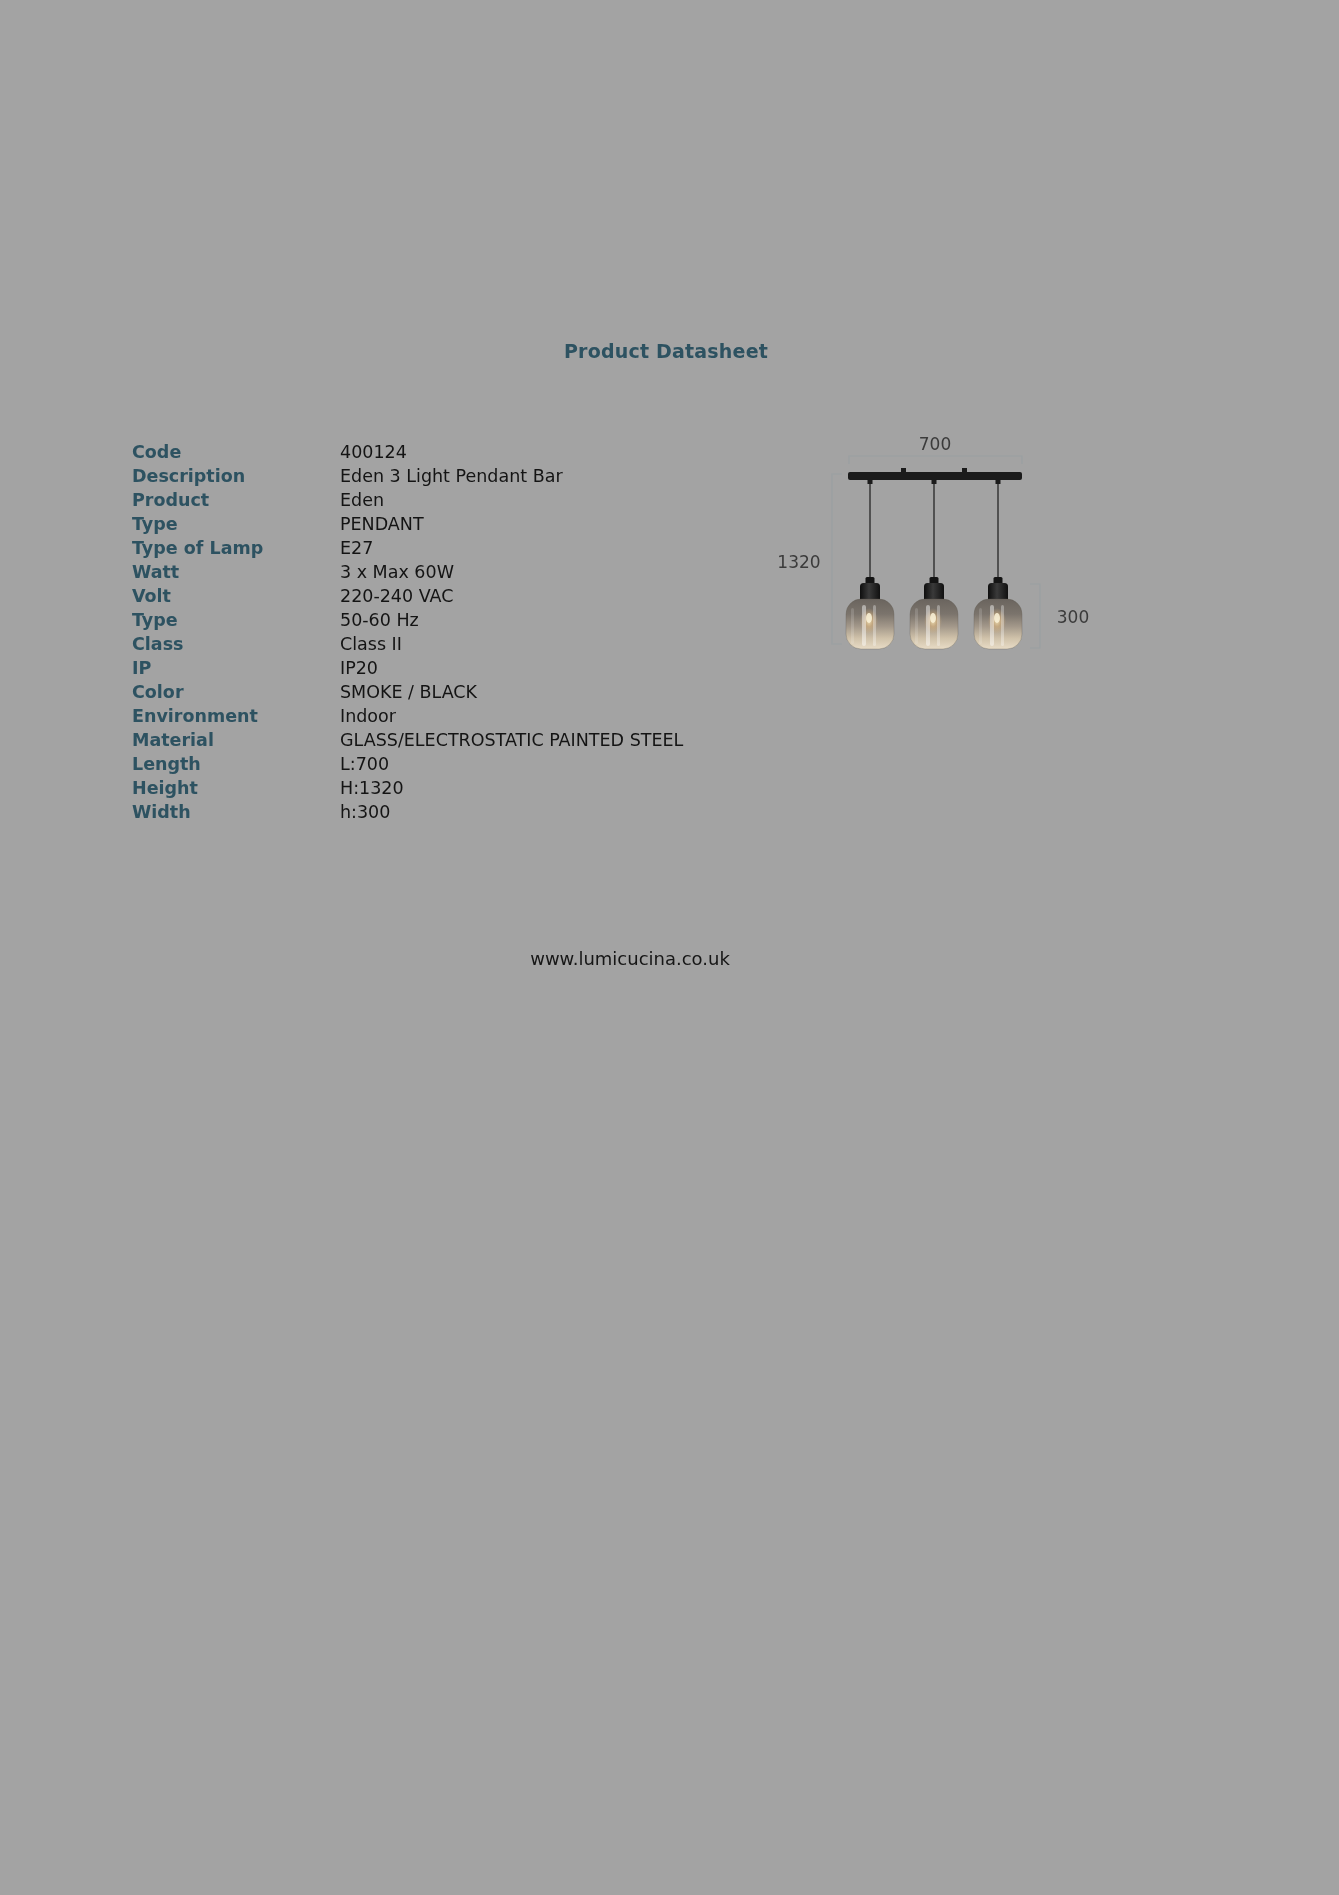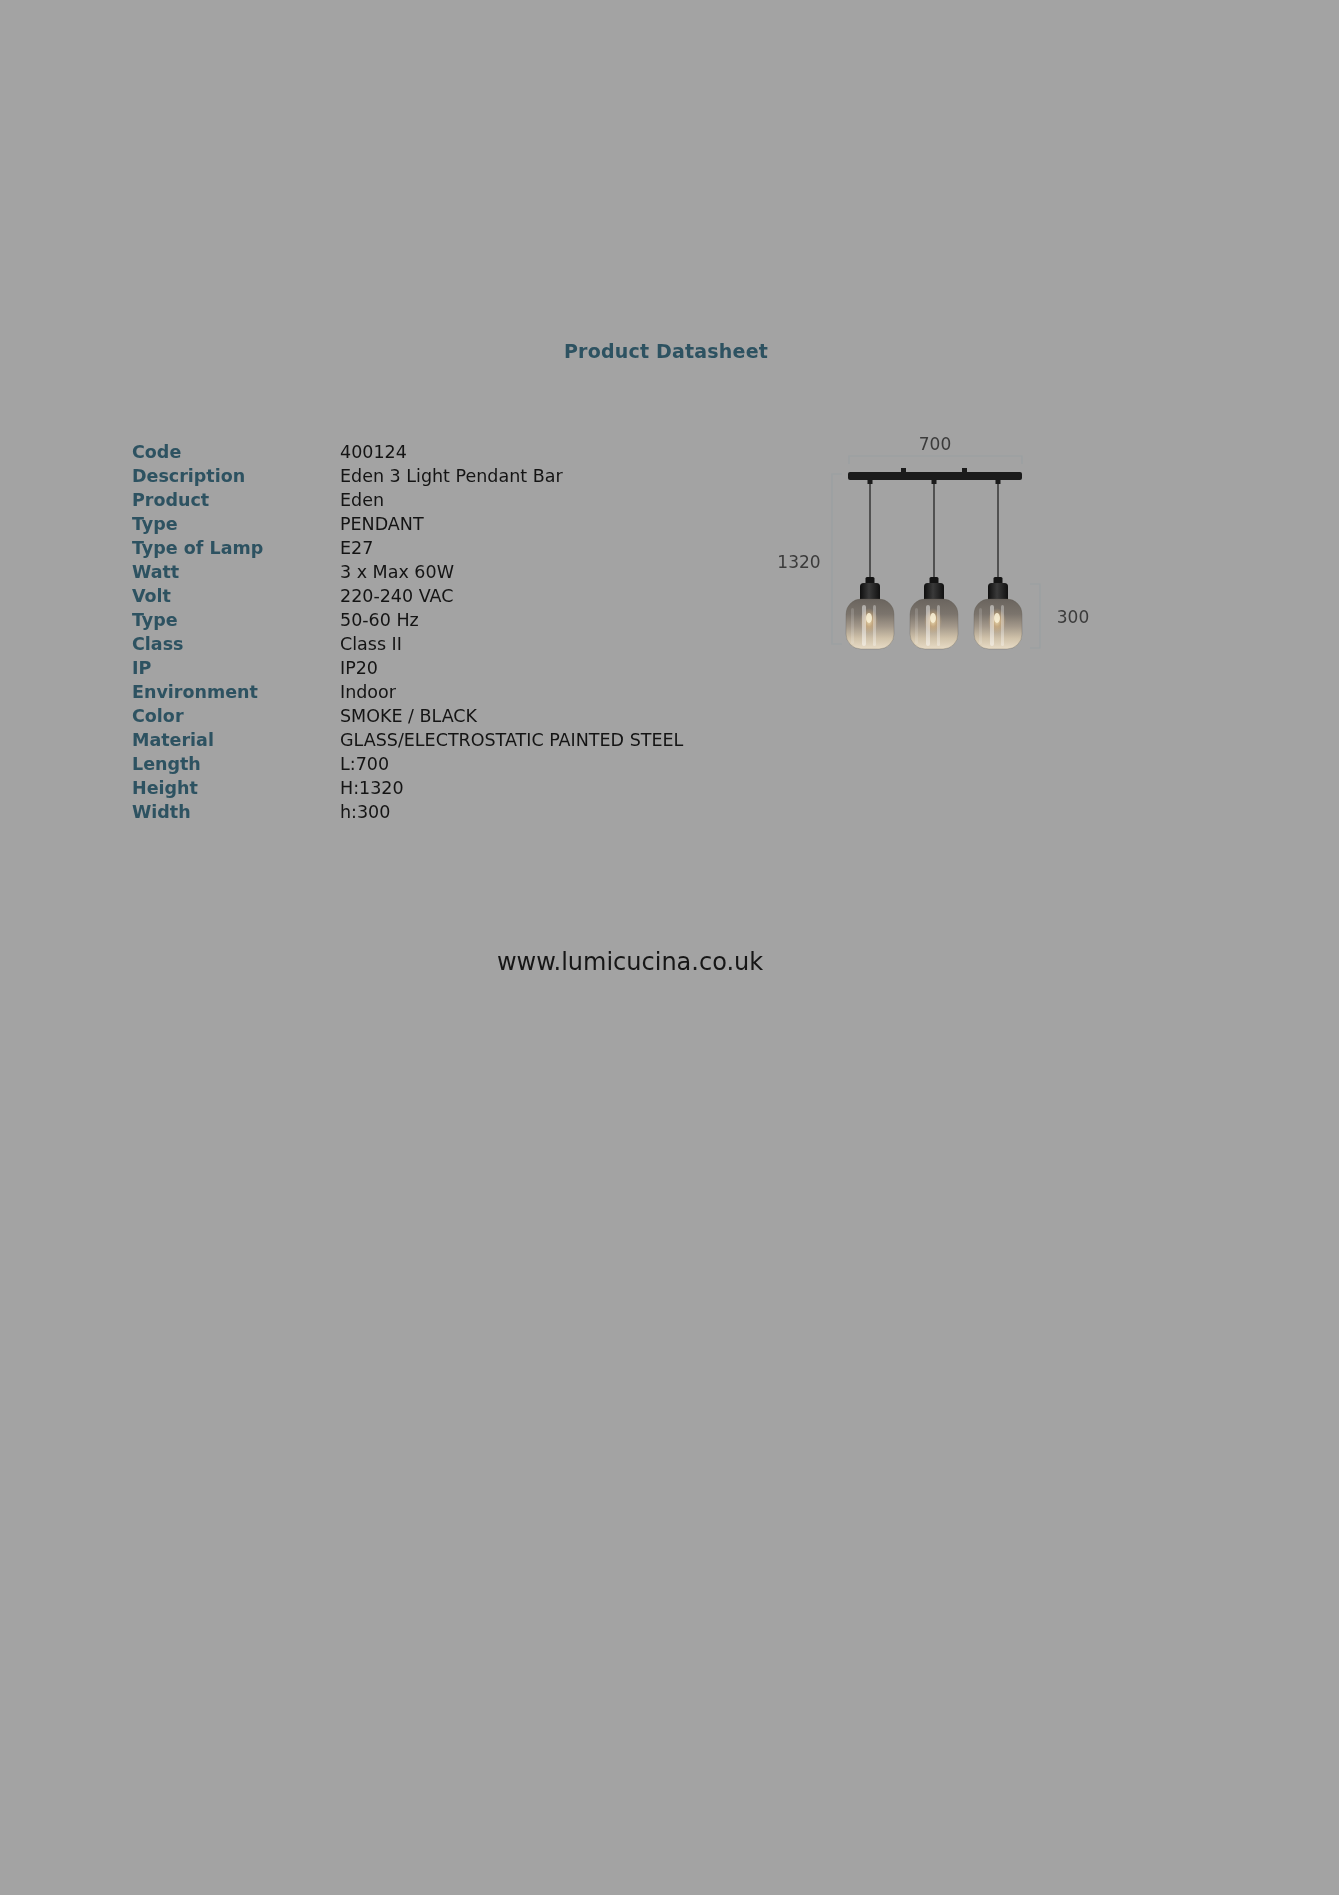--- a/index.html
+++ b/index.html
@@ -52,21 +52,21 @@
     top: 421px;
     left: 770px;
     width: 340px;
     height: 240px;
   }
   .website {
     position: absolute;
     top: 948px;
     left: 630px;
     transform: translateX(-50%);
-    font-size: 24px;
+    font-size: 18px;
     color: #161616;
     white-space: nowrap;
   }
   .dim-text {
     font-family: "DejaVu Sans", "Liberation Sans", sans-serif;
     font-size: 17px;
     fill: #3b3b3b;
   }
 </style>
 </head>
@@ -101,24 +101,24 @@
       <div class="spec-row">
       <span class="spec-label">Type</span><span class="spec-value">50-60 Hz</span>
     </div>
       <div class="spec-row">
       <span class="spec-label">Class</span><span class="spec-value">Class II</span>
     </div>
       <div class="spec-row">
       <span class="spec-label">IP</span><span class="spec-value">IP20</span>
     </div>
       <div class="spec-row">
-      <span class="spec-label">Environment</span><span class="spec-value">Indoor</span>
+      <span class="spec-label">Color</span><span class="spec-value">SMOKE / BLACK</span>
     </div>
       <div class="spec-row">
-      <span class="spec-label">Color</span><span class="spec-value">SMOKE / BLACK</span>
+      <span class="spec-label">Environment</span><span class="spec-value">Indoor</span>
     </div>
       <div class="spec-row">
       <span class="spec-label">Material</span><span class="spec-value">GLASS/ELECTROSTATIC PAINTED STEEL</span>
     </div>
       <div class="spec-row">
       <span class="spec-label">Length</span><span class="spec-value">L:700</span>
     </div>
       <div class="spec-row">
       <span class="spec-label">Height</span><span class="spec-value">H:1320</span>
     </div>

